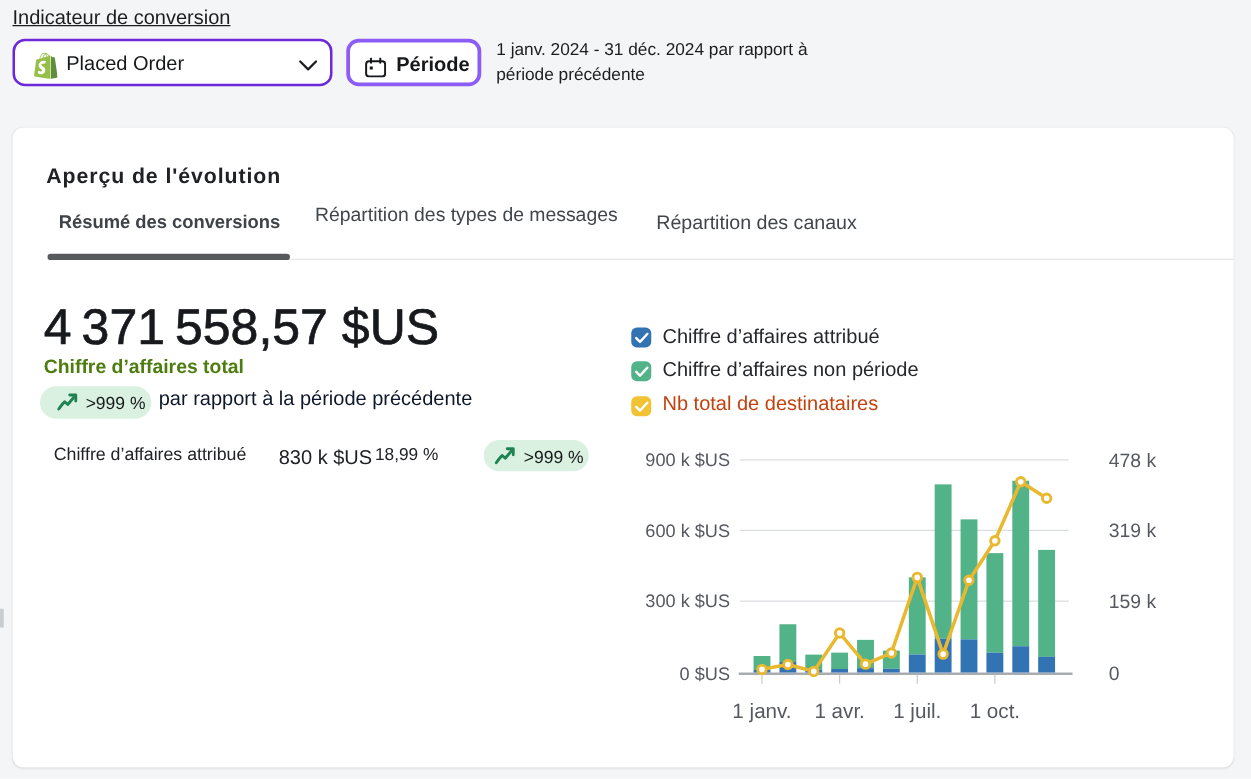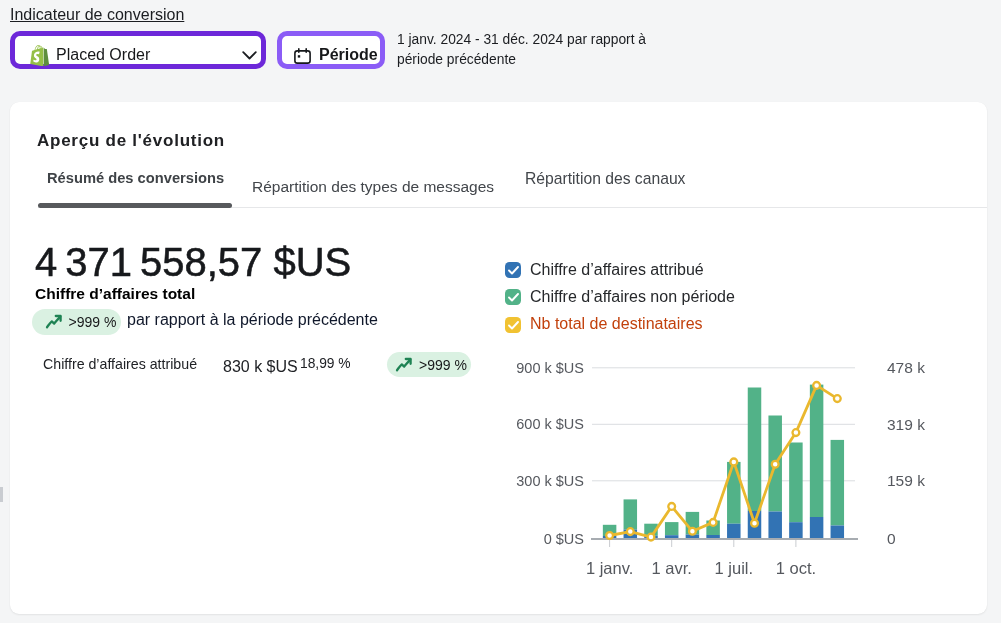--- a/index.html
+++ b/index.html
@@ -5,58 +5,58 @@
   * { margin:0; padding:0; box-sizing:border-box; }
   html,body { width:1001px; height:623px; }
   body { position:relative; background:#f4f5f6; font-family:"Liberation Sans", sans-serif; overflow:hidden; }
   .abs { position:absolute; }
 </style>
 </head>
 <body>
 
 <div class="abs" style="left:10px; top:6px; font-size:16px; color:#1b1d21;text-decoration:underline;">Indicateur de conversion</div>
 
-<div class="abs" style="left:10px; top:31px; width:256px; height:38px; background:#fff; border:5px solid #6d28d9; border-radius:10px;text-align:center;">
+<div class="abs" style="left:10px; top:31px; width:256px; height:38px; background:#fff; border:2px solid #6d28d9; border-radius:10px;text-align:center;">
   <svg class="abs" style="left:15px; top:9px;" width="19" height="21" viewBox="0 0 109.5 124.5">
     <path fill="#95bf47" d="M74.7,14.8c0,0-1.4,0.4-3.7,1.1c-0.4-1.3-1-2.8-1.8-4.4c-2.6-5-6.5-7.7-11.1-7.7c-0.3,0-0.6,0-1,0.1 c-0.1-0.2-0.3-0.3-0.4-0.5c-2-2.2-4.6-3.2-7.7-3.1c-6,0.2-12,4.5-16.8,12.2c-3.4,5.4-6,12.2-6.7,17.5c-6.9,2.1-11.7,3.6-11.8,3.7 c-3.5,1.1-3.6,1.2-4,4.5C9.4,40.7,0,113.2,0,113.2l77.5,13.4V14.6C75.9,14.7,75.2,14.7,74.7,14.8z M56.7,20.4 c-4,1.2-8.4,2.6-12.7,3.9c1.2-4.7,3.6-9.4,6.4-12.5c1.1-1.1,2.6-2.4,4.3-3.2C56.4,12.1,56.8,16.8,56.7,20.4z M48.6,4.6 c1.4,0,2.6,0.3,3.6,0.9c-1.6,0.8-3.2,2.1-4.7,3.6c-3.8,4.1-6.7,10.5-7.9,16.6c-3.6,1.1-7.2,2.2-10.5,3.2 C31.2,19.3,39.3,4.9,48.6,4.6z M60.6,19.2c0-3.3-0.4-7.9-2-11.9c5.1,1,7.6,6.7,8.7,10.2C65.3,18.1,63.1,18.6,60.6,19.2z"></path>
     <path fill="#5e8e3e" d="M77.6,126.3l34.6-8c0,0-13.8-93.5-13.9-94.1c-0.1-0.6-0.6-1-1.1-1c-0.5,0-9.6-0.2-9.6-0.2 s-5.5-5.4-7.6-7.4V126.3z"></path>
     <path fill="#fff" d="M55.8,39.9l-3.9,14.5c0,0-4.3-2-9.5-1.6c-7.6,0.5-7.6,5.2-7.6,6.4c0.4,6.5,17.5,7.9,18.5,23.2 c0.8,12-6.4,20.2-16.6,20.9c-12.3,0.8-19.1-6.5-19.1-6.5l2.6-11.1c0,0,6.8,5.1,12.3,4.8c3.6-0.2,4.9-3.1,4.7-5.2 c-0.5-8.5-14.5-8-15.4-22c-0.8-11.7,6.9-23.6,23.9-24.7C52.3,38.2,55.8,39.9,55.8,39.9z"></path>
   </svg>
   <div class="abs" style="left:41px; top:10px; font-size:16px; color:#17181a;">Placed Order</div>
   <svg class="abs" style="left:227px; top:14.5px;" width="15" height="9" viewBox="0 0 15 9">
       <path d="M1.2 1.2 L7.5 7.5 L13.8 1.2" fill="none" stroke="#1b1d21" stroke-width="1.8" stroke-linecap="round" stroke-linejoin="round"></path>
     </svg>
 </div>
 
-<div class="abs" style="left:277px; top:31px; width:108px; height:38px; background:#fff; border:5px solid #8b5cf6; border-radius:10px;">
+<div class="abs" style="left:277px; top:31px; width:108px; height:38px; background:#fff; border:3px solid #8b5cf6; border-radius:10px;">
   <svg class="abs" style="left:12px; top:11.5px;" width="17" height="16" viewBox="0 0 17 16">
     <rect x="0.9" y="2.9" width="15.2" height="12.2" rx="2.4" fill="none" stroke="#16181b" stroke-width="1.6"></rect>
     <line x1="4.8" y1="0.8" x2="4.8" y2="4.2" stroke="#16181b" stroke-width="1.6" stroke-linecap="round"></line>
     <line x1="12.2" y1="0.8" x2="12.2" y2="4.2" stroke="#16181b" stroke-width="1.6" stroke-linecap="round"></line>
     <rect x="3.8" y="7.2" width="2.4" height="2.4" fill="#16181b"></rect>
   </svg>
   <div class="abs" style="left:37px; top:10px; font-size:16px; font-weight:bold; color:#17181a;">Période</div>
 </div>
 
 <div class="abs" style="left:397px; top:30px; width:270px; font-size:13.8px; line-height:20px; color:#1b1d21;">1 janv. 2024 - 31 déc. 2024 par rapport à<br>période précédente</div>
 
 <div class="abs" style="left:0; top:487px; width:3px; height:15px; background:#c9ccd1;"></div>
 
 <div class="abs" style="left:10px; top:102px; width:977px; height:512px; background:#fff; border-radius:9px; box-shadow:0 1px 2px rgba(0,0,0,0.07), 0 0 1px rgba(0,0,0,0.05);"></div>
 
 <div class="abs" style="left:37px; top:131px; font-size:17px; font-weight:bold; color:#202124; letter-spacing:0.75px;text-align:center;">Aperçu de l'évolution</div>
 
 <div class="abs" style="left:47px; top:170px; font-size:14.7px; font-weight:bold; color:#3f4347;">Résumé des conversions</div>
-<div class="abs" style="left:252px; top:178px; font-size:15.5px; color:#42464b;text-align:right;">Répartition des types de messages</div>
+<div class="abs" style="left:252px; top:164px; font-size:15.5px; color:#42464b;text-align:right;">Répartition des types de messages</div>
 <div class="abs" style="left:525px; top:170px; font-size:15.7px; color:#42464b;">Répartition des canaux</div>
 <div class="abs" style="left:38px; top:207px; width:949px; height:1px; background:#e6e7e9;"></div>
 <div class="abs" style="left:38px; top:203px; width:194px; height:5px; background:#57595c; border-radius:2.5px;"></div>
 
 <div class="abs" style="left:35px; top:240px; font-size:40px; font-weight:normal; color:#17191c; -webkit-text-stroke:0.55px #17191c;">4 371 558,57 $US</div>
-<div class="abs" style="left:35px; top:285px; font-size:15.5px; font-weight:bold; color:#000000;text-align:right;">Chiffre d’affaires total</div>
+<div class="abs" style="left:35px; top:285px; font-size:15.5px; font-weight:bold; color:#4d7c0f;text-align:right;">Chiffre d’affaires total</div>
 
 <div class="abs" style="left:31.5px; top:308.5px; width:89px; height:26px; border-radius:13px; background:#daf1e2; display:flex; align-items:center; padding:0 0 0 13px;">
   <svg width="18" height="15" viewBox="0 0 18 15" style="margin-right:6px;">
     <path d="M2 13.2 C4.5 9.8 5.2 8.6 6.8 7.4 L9.2 9.6 C11 7.6 13 5 15.2 2.6" fill="none" stroke="#1e8253" stroke-width="2.3" stroke-linecap="round" stroke-linejoin="round"></path>
     <path d="M10.8 2 L15.6 2 L15.6 6.8" fill="none" stroke="#1e8253" stroke-width="2.3" stroke-linecap="round" stroke-linejoin="round"></path>
   </svg>
   <span style="font-size:14px; color:#17181a;">&gt;999 %</span>
 </div>
 <div class="abs" style="left:127px; top:311px; font-size:16px; color:#0f172a;text-align:center;">par rapport à la période précédente</div>
 

